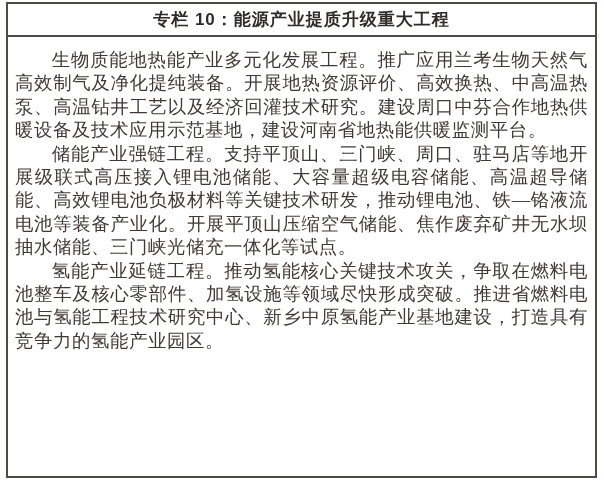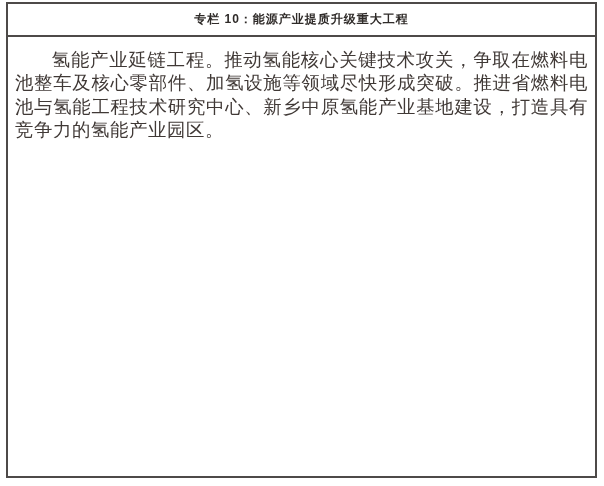--- a/index.html
+++ b/index.html
@@ -25,21 +25,21 @@
   }
   .column-title {
     height: 33px;
     box-sizing: border-box;
     border-bottom: 2px solid #4d4a48;
     display: flex;
     align-items: center;
     justify-content: center;
     font-family: "Liberation Sans", "DejaVu Sans", sans-serif;
     font-weight: 700;
-    font-size: 12px;
+    font-size: 17px;
     letter-spacing: 1px;
     color: #2f2b29;
   }
   .column-body {
     padding: 12px 7px 0 7px;
     font-size: 18.4px;
     line-height: 23.4px;
     letter-spacing: 0.6px;
     text-align: justify;
     color: #403936;
@@ -48,15 +48,17 @@
     margin: 0;
     text-indent: 2em;
   }
 </style>
 </head>
 <body>
 
 <div class="column-box">
   <div class="column-title">专栏 10：能源产业提质升级重大工程</div>
   <div class="column-body">
+    <p>生物质能地热能产业多元化发展工程。推广应用兰考生物天然气高效制气及净化提纯装备。开展地热资源评价、高效换热、中高温热泵、高温钻井工艺以及经济回灌技术研究。建设周口中芬合作地热供暖设备及技术应用示范基地，建设河南省地热能供暖监测平台。</p>
+    <p>储能产业强链工程。支持平顶山、三门峡、周口、驻马店等地开展级联式高压接入锂电池储能、大容量超级电容储能、高温超导储能、高效锂电池负极材料等关键技术研发，推动锂电池、铁—铬液流电池等装备产业化。开展平顶山压缩空气储能、焦作废弃矿井无水坝抽水储能、三门峡光储充一体化等试点。</p>
     <p>氢能产业延链工程。推动氢能核心关键技术攻关，争取在燃料电池整车及核心零部件、加氢设施等领域尽快形成突破。推进省燃料电池与氢能工程技术研究中心、新乡中原氢能产业基地建设，打造具有竞争力的氢能产业园区。</p>
   </div>
 </div>
 
 </body></html>

